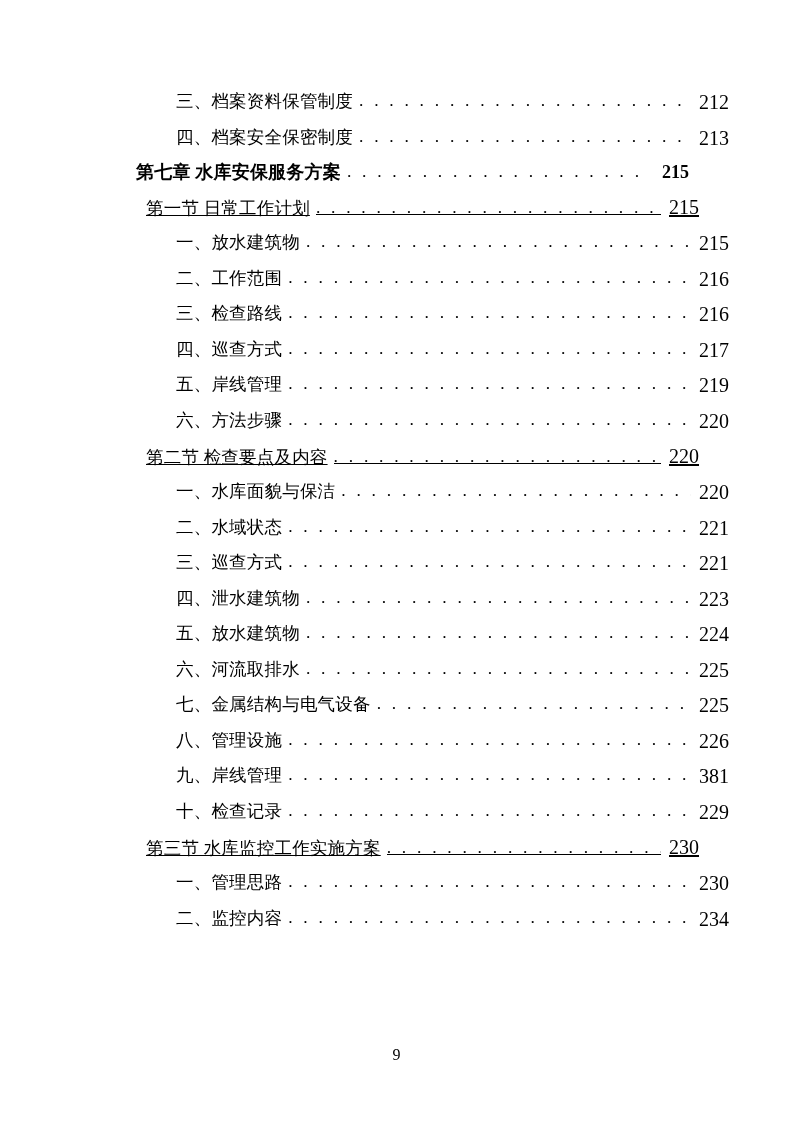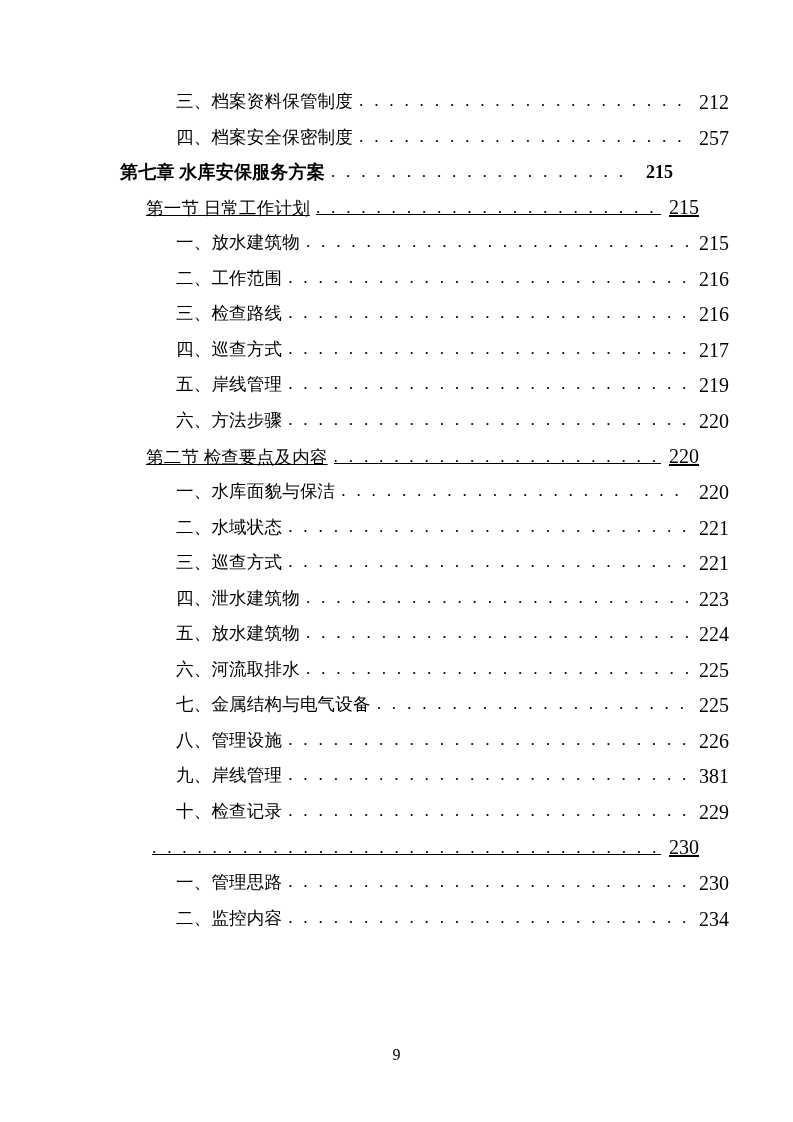--- a/index.html
+++ b/index.html
@@ -58,20 +58,21 @@
   .lvl-chapter .label {
     font-weight: bold;
     font-size: 18px;
   }
   .lvl-chapter .page-num {
     font-weight: bold;
     font-size: 18px;
   }
   .lvl-chapter {
     padding-left: 0px;
+    margin-left: 16px;
   }
   .lvl-section {
     padding-left: 26px;
     text-decoration: underline;
   }
   .lvl-item {
     padding-left: 56px;
     align-items: center;
   }
 
@@ -91,21 +92,21 @@
 <div class="page">
   <div class="toc" id="toc-list">
       <div class="toc-entry lvl-item">
         <span class="label">三、档案资料保管制度</span>
         <span class="leader">. . . . . . . . . . . . . . . . . . . . . . . . . . . . . . . . . . . . . . . . . . . . . . . . . . . . . . . . . . . . . . . . . . . . . . . . . . . . . . . </span>
         <span class="page-num">212</span>
       </div>
       <div class="toc-entry lvl-item">
         <span class="label">四、档案安全保密制度</span>
         <span class="leader">. . . . . . . . . . . . . . . . . . . . . . . . . . . . . . . . . . . . . . . . . . . . . . . . . . . . . . . . . . . . . . . . . . . . . . . . . . . . . . . </span>
-        <span class="page-num">257</span>
+        <span class="page-num">213</span>
       </div>
       <div class="toc-entry lvl-chapter">
         <span class="label">第七章  水库安保服务方案</span>
         <span class="leader">. . . . . . . . . . . . . . . . . . . . . . . . . . . . . . . . . . . . . . . . . . . . . . . . . . . . . . . . . . . . . . . . . . . . . . . . . . . . . . . </span>
         <span class="page-num">215</span>
       </div>
       <div class="toc-entry lvl-section">
         <span class="label">第一节  日常工作计划</span>
         <span class="leader">. . . . . . . . . . . . . . . . . . . . . . . . . . . . . . . . . . . . . . . . . . . . . . . . . . . . . . . . . . . . . . . . . . . . . . . . . . . . . . . </span>
         <span class="page-num">215</span>
@@ -189,20 +190,21 @@
         <span class="label">九、岸线管理</span>
         <span class="leader">. . . . . . . . . . . . . . . . . . . . . . . . . . . . . . . . . . . . . . . . . . . . . . . . . . . . . . . . . . . . . . . . . . . . . . . . . . . . . . . </span>
         <span class="page-num">381</span>
       </div>
       <div class="toc-entry lvl-item">
         <span class="label">十、检查记录</span>
         <span class="leader">. . . . . . . . . . . . . . . . . . . . . . . . . . . . . . . . . . . . . . . . . . . . . . . . . . . . . . . . . . . . . . . . . . . . . . . . . . . . . . . </span>
         <span class="page-num">229</span>
       </div>
       <div class="toc-entry lvl-section">
+        <span class="label">第三节  水库监控工作实施方案</span>
         <span class="leader">. . . . . . . . . . . . . . . . . . . . . . . . . . . . . . . . . . . . . . . . . . . . . . . . . . . . . . . . . . . . . . . . . . . . . . . . . . . . . . . </span>
         <span class="page-num">230</span>
       </div>
       <div class="toc-entry lvl-item">
         <span class="label">一、管理思路</span>
         <span class="leader">. . . . . . . . . . . . . . . . . . . . . . . . . . . . . . . . . . . . . . . . . . . . . . . . . . . . . . . . . . . . . . . . . . . . . . . . . . . . . . . </span>
         <span class="page-num">230</span>
       </div>
       <div class="toc-entry lvl-item">
         <span class="label">二、监控内容</span>

